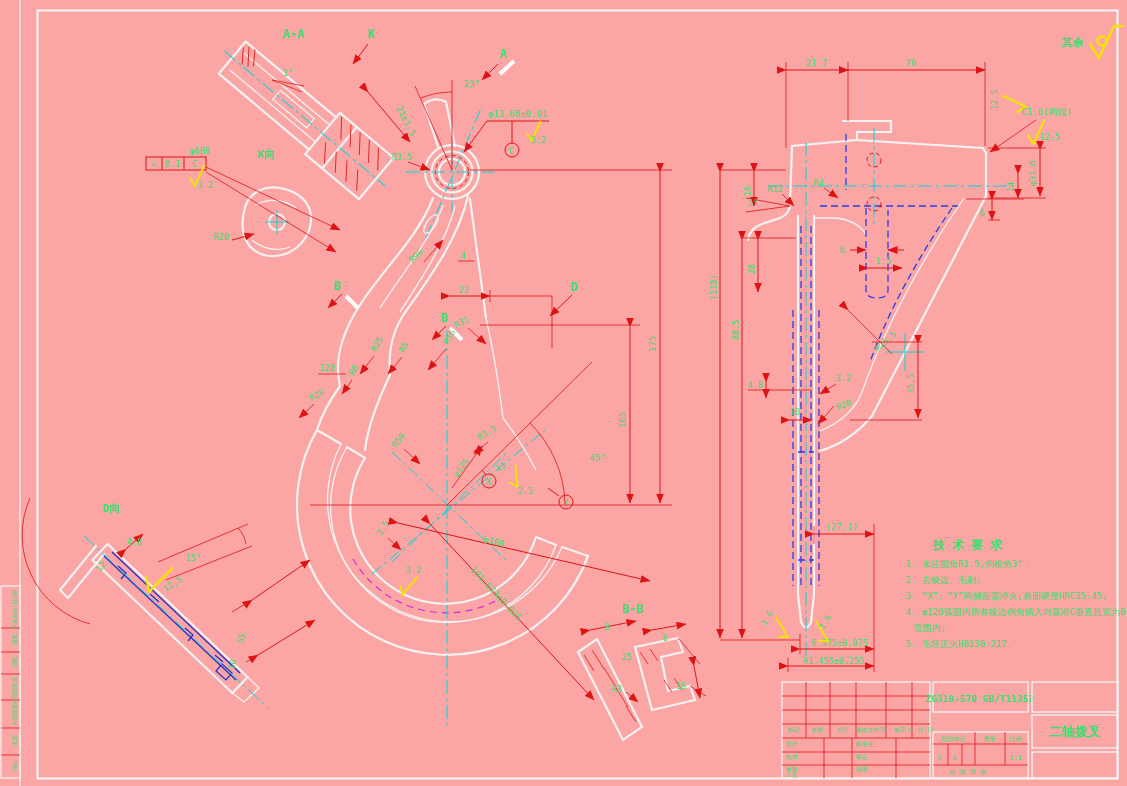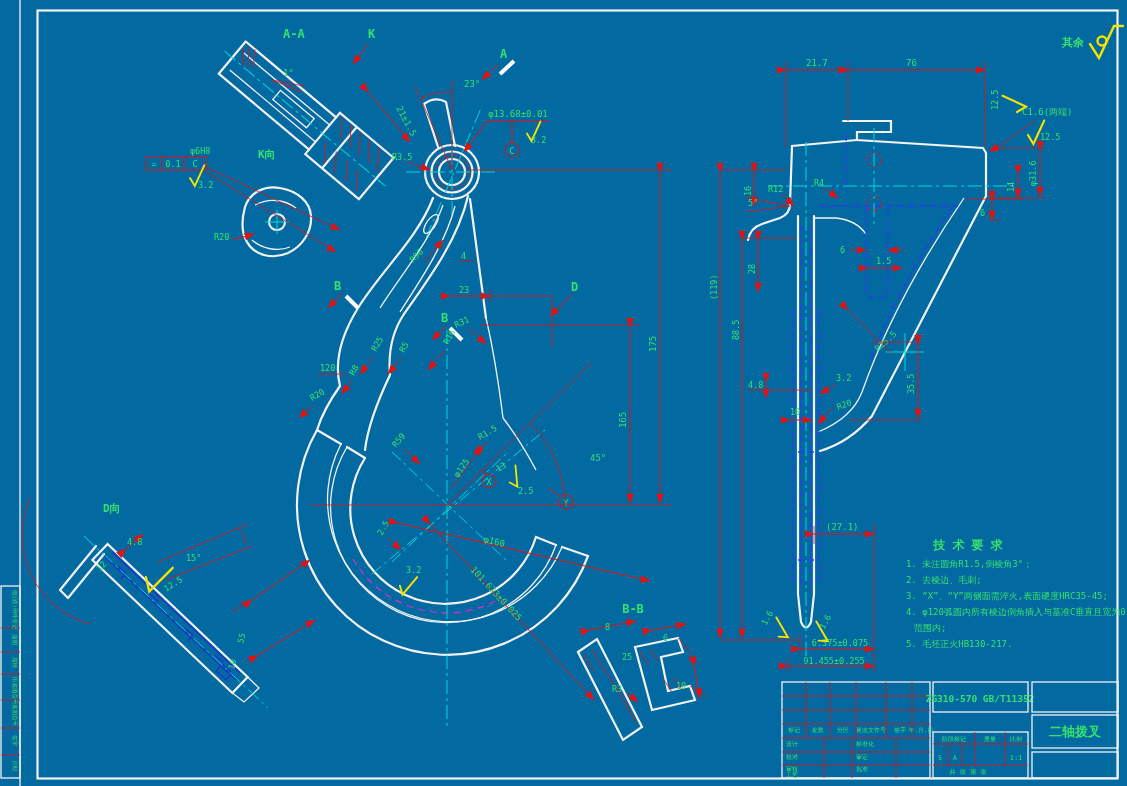--- a/index.html
+++ b/index.html
@@ -1,16 +1,16 @@
 <!DOCTYPE html>
 <html><head>
 <meta charset="utf-8">
 <style>
   html,body{margin:0;padding:0;background:#14161c;}
-  .stage{position:relative;width:1127px;height:786px;background:#0369a1;overflow:hidden;}
+  .stage{position:relative;width:1127px;height:786px;background:#fca5a5;overflow:hidden;}
   svg{display:block;}
   text{font-family:"DejaVu Sans Mono","Liberation Sans",sans-serif;fill:#38e06e;}
   .s8{font-size:8.5px}.s9{font-size:9px}.s11{font-size:11px;font-weight:bold}
   .s12{font-size:12px;font-weight:bold}.s6{font-size:6px}.s65{font-size:6.5px}
   .s7{font-size:7px}.s13{font-size:13px;font-weight:bold}.s5{font-size:5.5px}
   .s95{font-size:9.5px;font-weight:bold}
   .mid{text-anchor:middle}
   .w{stroke:#f2f2f2;fill:none;stroke-width:2.2;stroke-linecap:round}
   .w1{stroke:#f2f2f2;fill:none;stroke-width:1.3}
   .w4{stroke:#ffffff;fill:none;stroke-width:4}

